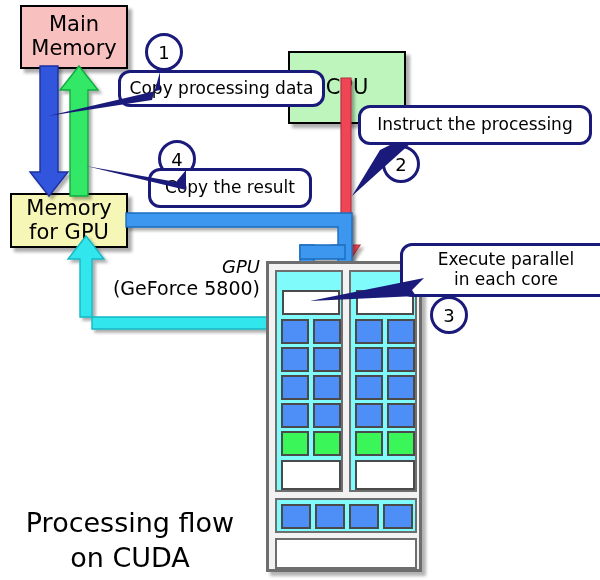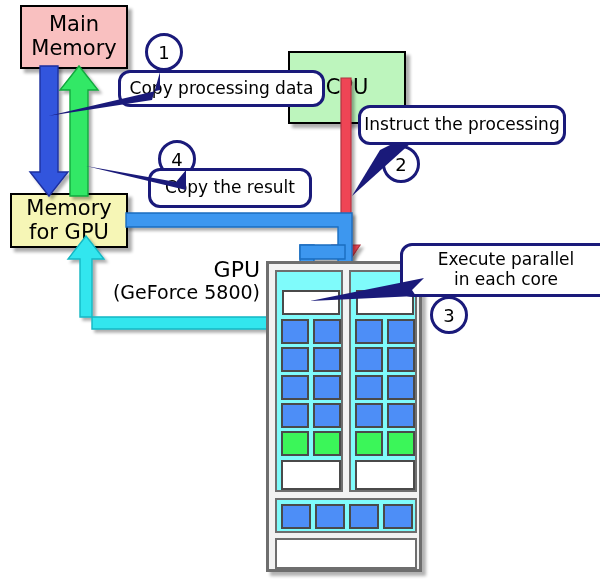--- a/index.html
+++ b/index.html
@@ -68,21 +68,21 @@
   }
   .bottom-slab{
     position:absolute;box-sizing:border-box;
     background:#ffffff;border:2px solid #6e6e6e;
   }
 
   .gpu-title{
     position:absolute;text-align:right;color:#000;z-index:20;
     font-family:"DejaVu Sans","Liberation Sans",sans-serif;
   }
-  .gpu-title .t1{font-size:22px;line-height:1.05;display:block;}
+  .gpu-title .t1{font-size:18px;line-height:1.05;display:block;font-style:italic;}
   .gpu-title .t2{font-size:19px;line-height:1.2;display:block;}
 
   .caption{
     position:absolute;text-align:center;color:#000;
     font-size:27px;line-height:1.3;white-space:pre-line;z-index:20;
     font-family:"DejaVu Sans","Liberation Sans",sans-serif;
   }
 </style>
 </head>
 <body>
@@ -204,27 +204,31 @@
     <span>3</span>
   </div>
   <div class="numcircle" style="left:158px;top:140px;width:38px;height:38px;">
     <span>4</span>
   </div>
 
   <div class="bubble" style="left:118px;top:70px;width:207px;height:37px;">
     <span>Copy processing data</span>
   </div>
 
-  <div class="bubble" style="left:358px;top:105px;width:208px;height:40px;text-align:center;">
+  <div class="bubble" style="left:358px;top:105px;width:234px;height:40px;text-align:center;">
     <span>Instruct the processing</span>
   </div>
 
   <div class="bubble" style="left:400px;top:243px;width:212px;height:54px;">
     <span>Execute parallel
 in each core</span>
   </div>
 
   <div class="bubble" style="left:148px;top:168px;width:164px;height:40px;">
     <span>Copy the result</span>
   </div>
 
+  <div class="caption" style="left:10px;top:470px;width:240px;">
+    <span>Processing flow
+on CUDA</span>
+  </div>
 
 </div>
 
 </body></html>

